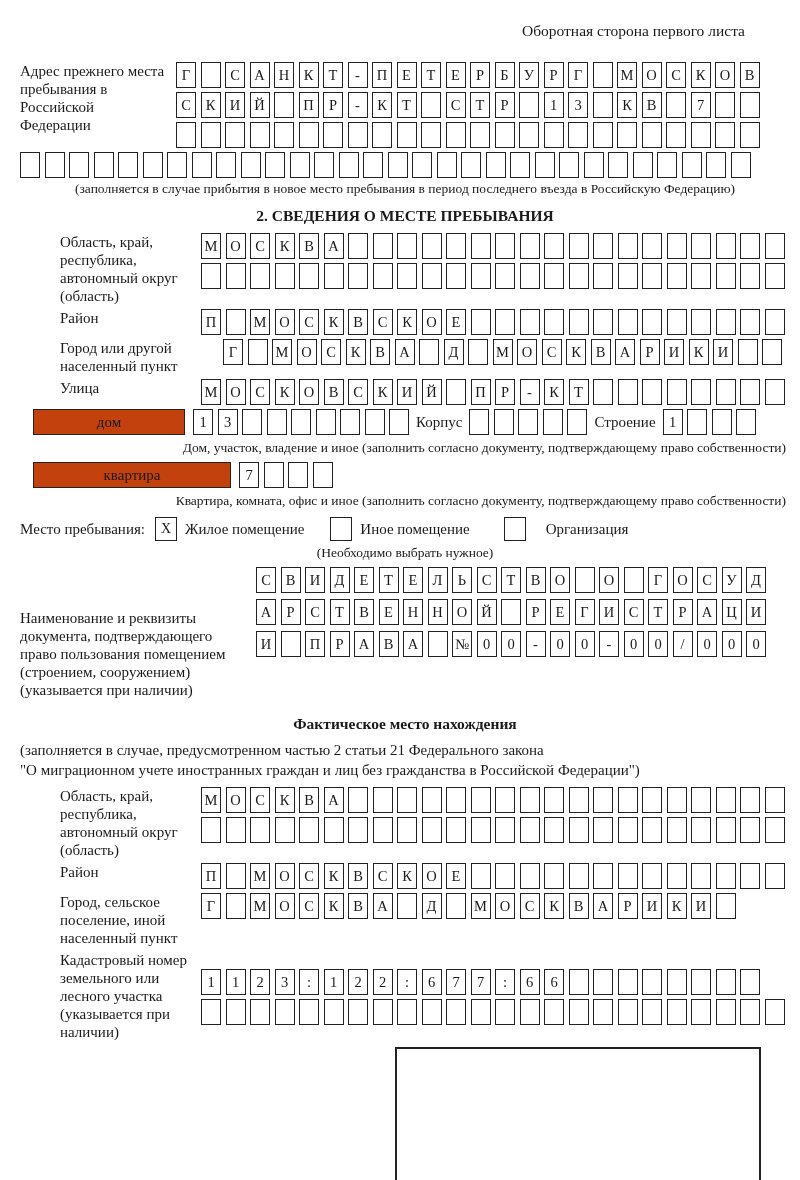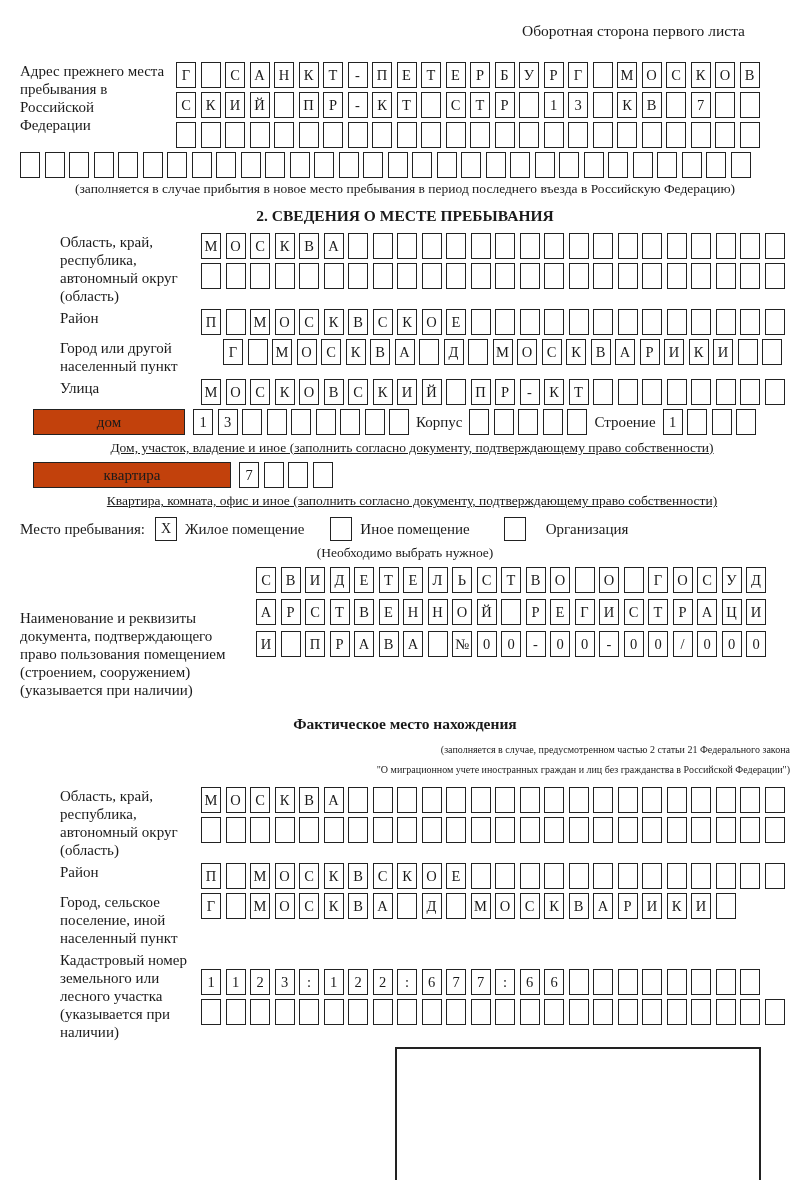--- a/index.html
+++ b/index.html
@@ -22,23 +22,23 @@
   }
   .bigbox{
     flex:none;height:24px;border:1.6px solid #222222;text-align:center;
     font-size:15px;line-height:24px;background:#c2410c;
   }
   .bb-dom{width:150px;margin-left:13px;margin-right:8px;}
   .bb-kv{width:196px;margin-left:13px;margin-right:8px;font-family:Liberation Serif, serif;}
   .inline-lbl{ flex:none;padding:0 7px;line-height:26px;font-size:15px; }
   .caption{ font-size:13.5px;line-height:17px;margin:2px 0 6px 0; }
   .cap-center{ text-align:center; }
-  .cap-left{ text-align:center;padding-left:18px;padding-right:4px;text-decoration:underline; }
+  .cap-left{ text-align:right;padding-left:18px;padding-right:4px; }
   .sect-title{ text-align:center;font-weight:bold;font-size:15.5px;margin:10px 0 8px 0; }
-  .sub-title{ text-align:right;font-size:10px;line-height:18px;margin:0 0 2px 0; }
+  .sub-title{ text-align:left;font-size:15px;line-height:18px;margin:0 0 2px 0; }
   .checkbox{
     flex:none;width:20px;height:22px;border:1.6px solid #222222;
     text-align:center;font-size:14px;line-height:22px;margin:0 8px;background:#fff;
   }
   .mesto-row{ display:flex;align-items:center;margin:8px 0 0 0; }
   .mesto-row .optlbl{ font-size:15px;padding-right:8px; }
   .stamp-wrap{ margin-left:375px;margin-top:6px; }
   .stamp-box{ width:362px;height:172px;border:2px solid #222222;background:#fff; } .spacer14{height:14px;}
 </style>
 </head>

